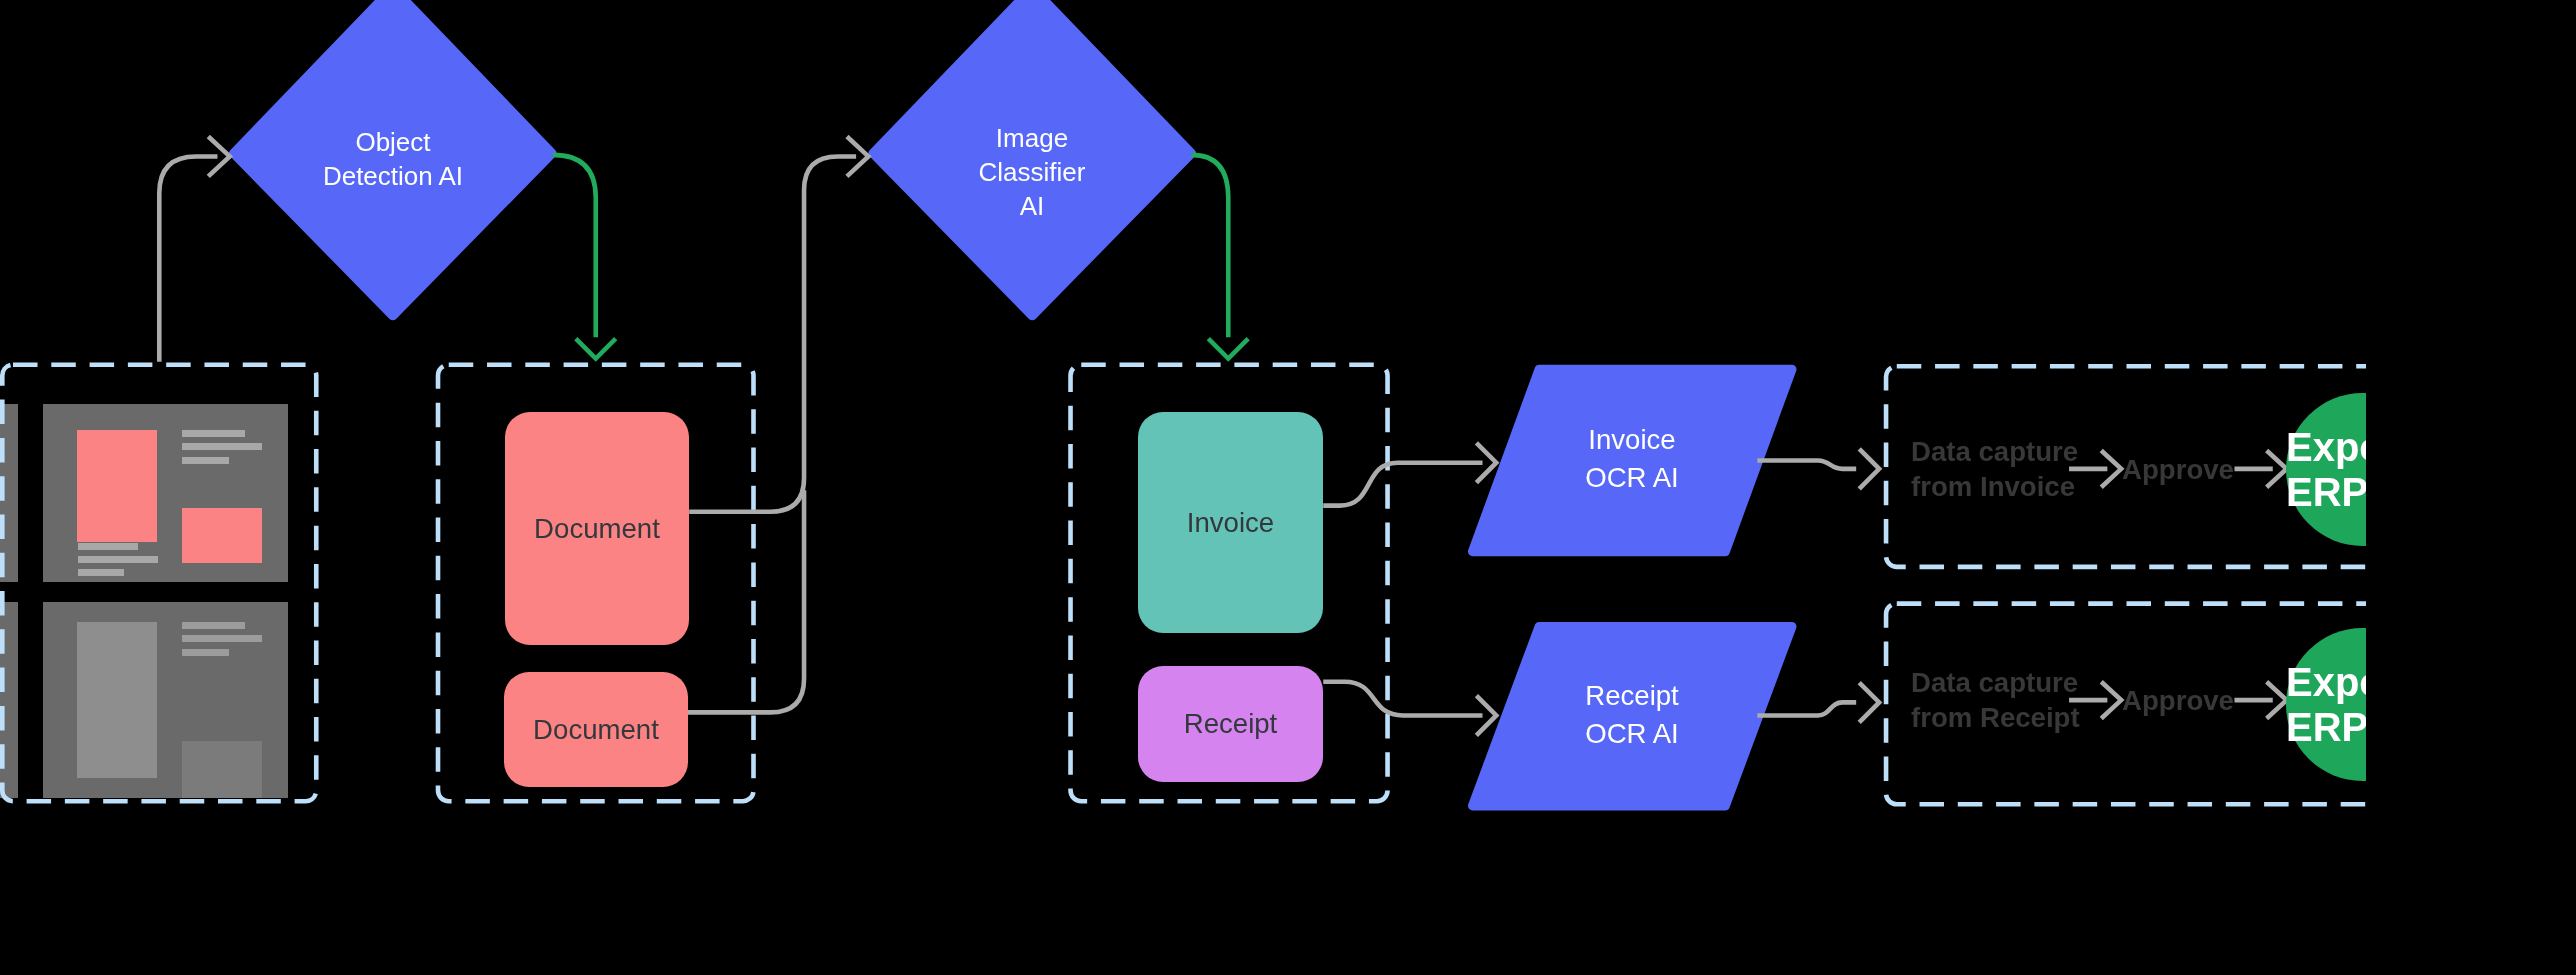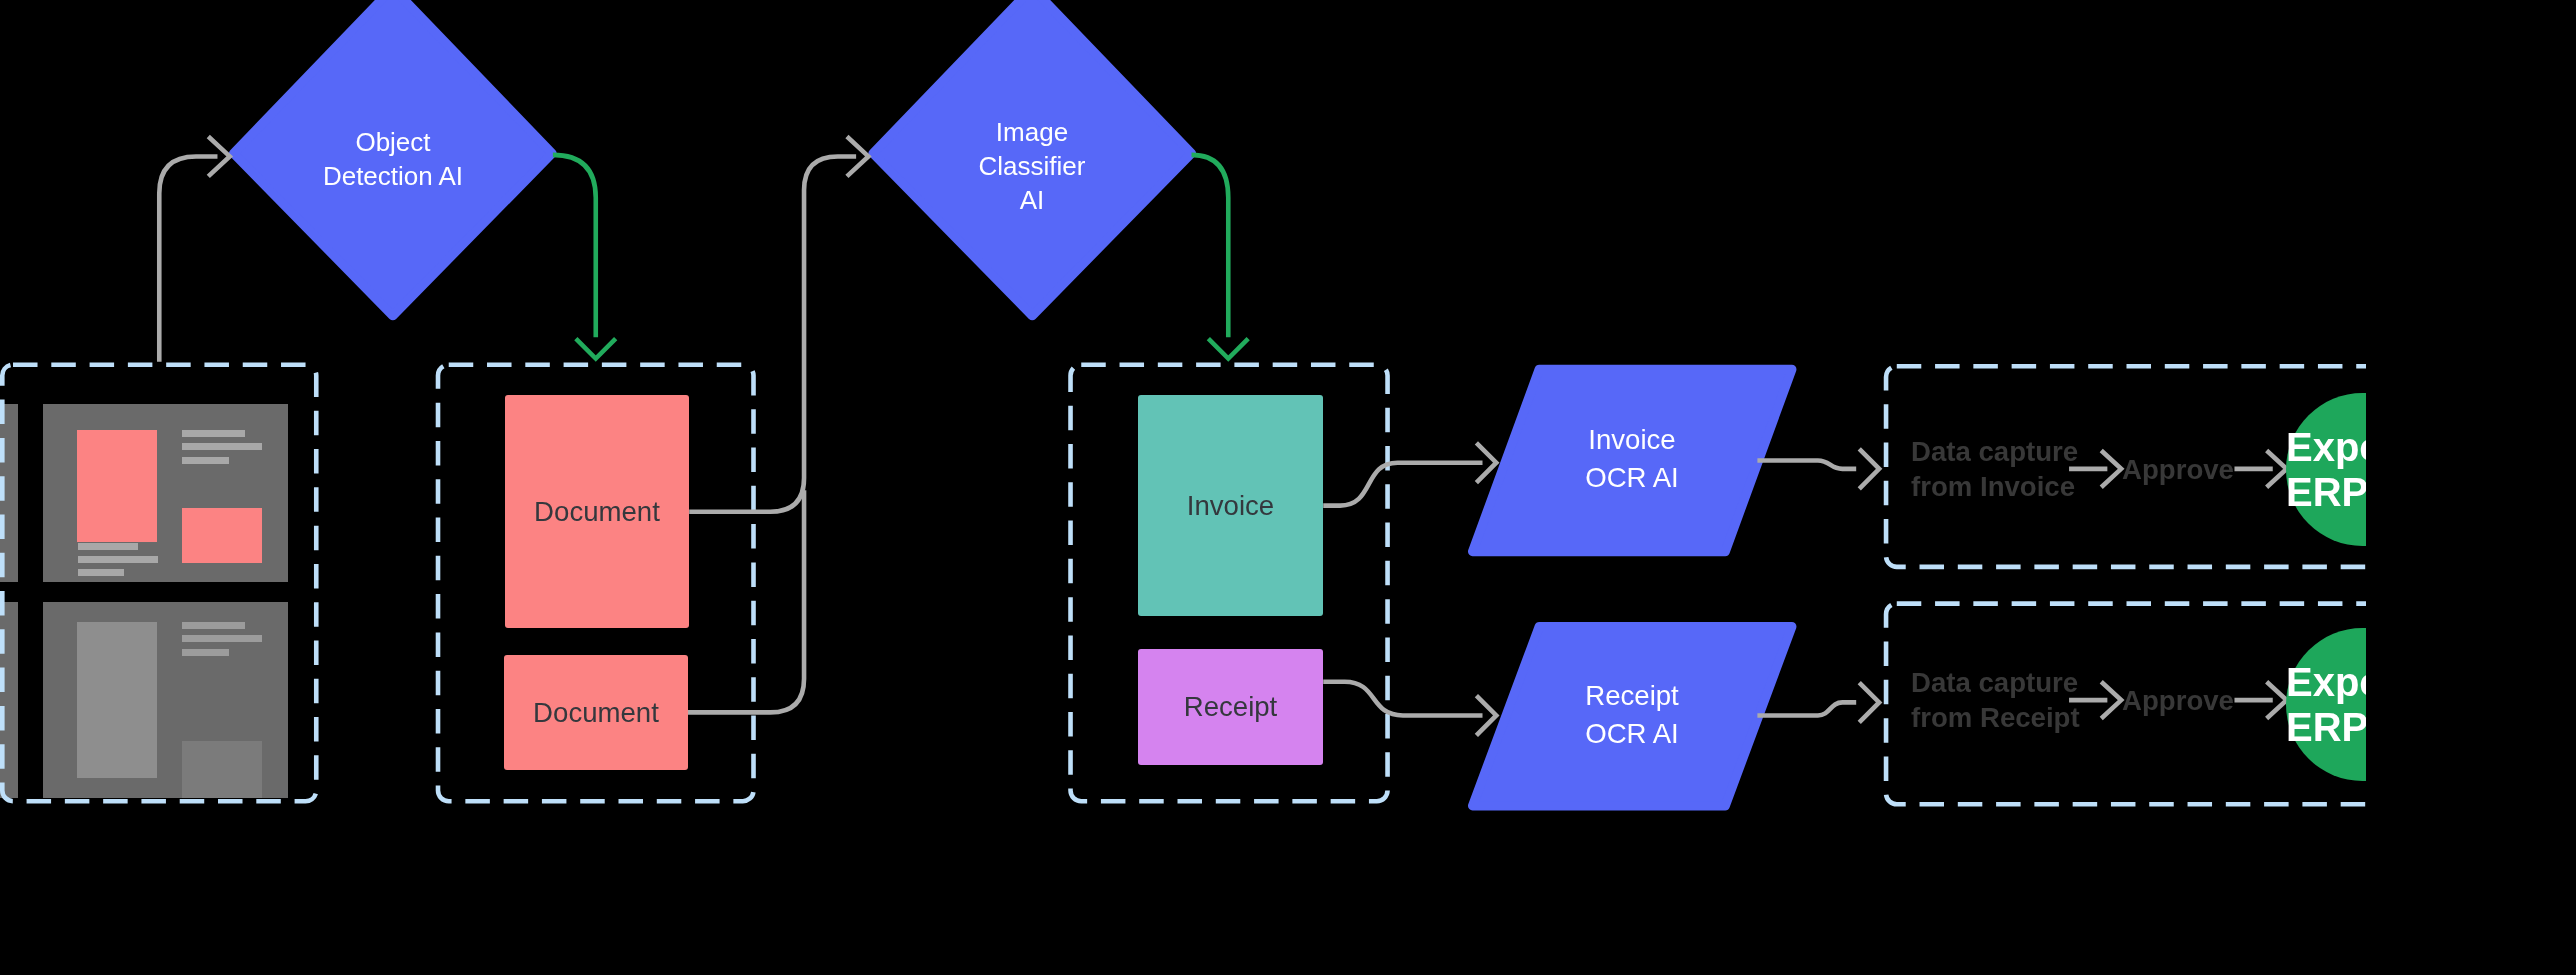--- a/index.html
+++ b/index.html
@@ -37,21 +37,21 @@
   .ph.rect-mid{background:var(--card-rect-mid);}
   
   svg.wires{position:absolute;left:0;top:0;z-index:2;}
   .container-rect{fill:none;stroke:var(--container-border);stroke-width:6;stroke-dasharray:32 18;}
   .shape{fill:var(--node-blue);stroke:var(--node-blue);stroke-width:12;stroke-linejoin:round;}
   .wire-gray{fill:none;stroke:var(--arrow-gray);stroke-width:6;}
   .wire-green{fill:none;stroke:var(--arrow-green);stroke-width:6;}
   .head-gray{fill:none;stroke:var(--arrow-gray);stroke-width:6;stroke-linejoin:miter;}
   .head-green{fill:none;stroke:var(--arrow-green);stroke-width:6;stroke-linejoin:miter;}
   
-  .box{position:absolute;display:flex;align-items:center;justify-content:center;border-radius:3px;z-index:3;}
+  .box{position:absolute;display:flex;align-items:center;justify-content:center;border-radius:25px;z-index:3;margin-top:17px;}
   .box span{font-size:27.6px;font-weight:500;color:var(--box-text);}
   .box.doc{background:var(--salmon);}
   .box.invoice{background:var(--teal);}
   .box.receipt{background:var(--purple);}
   .pill{position:absolute;display:flex;align-items:center;justify-content:center;border-radius:77px;background:var(--pill-green);z-index:3;}
   .pill span{color:#ffffff;font-size:40px;font-weight:600;}
   .node-label{
     position:absolute;transform:translate(-50%,-50%);z-index:3;
     color:#ffffff;text-align:center;white-space:pre-line;
     font-size:26px;font-weight:500;line-height:34px;
@@ -134,21 +134,21 @@
     <path class="head-gray" d="M2960 890 L2986 914 L2960 938"></path>
 
     <path class="wire-green" d="M722 202 Q778 202 778 258 V440"></path>
     <path class="head-green" d="M752 442 L778 468 L804 442"></path>
     <path class="wire-green" d="M1556 202 Q1604 202 1604 258 V440"></path>
     <path class="head-green" d="M1578 442 L1604 468 L1630 442"></path>
   </svg>
 
   <div class="node-label" style="left:393px;top:159px;">Object
 Detection AI</div>
-  <div class="node-label" style="left:1032px;top:166px;">Image
+  <div class="node-label" style="left:1032px;top:172px;">Image
 Classifier
 AI</div>
 
   <div class="box doc" style="left:505px;top:395px;width:184px;height:233px;">
     <span>Document</span>
   </div>
   <div class="box doc" style="left:504px;top:655px;width:184px;height:115px;">
     <span>Document</span>
   </div>
   <div class="box invoice" style="left:1138px;top:395px;width:185px;height:221px;">

